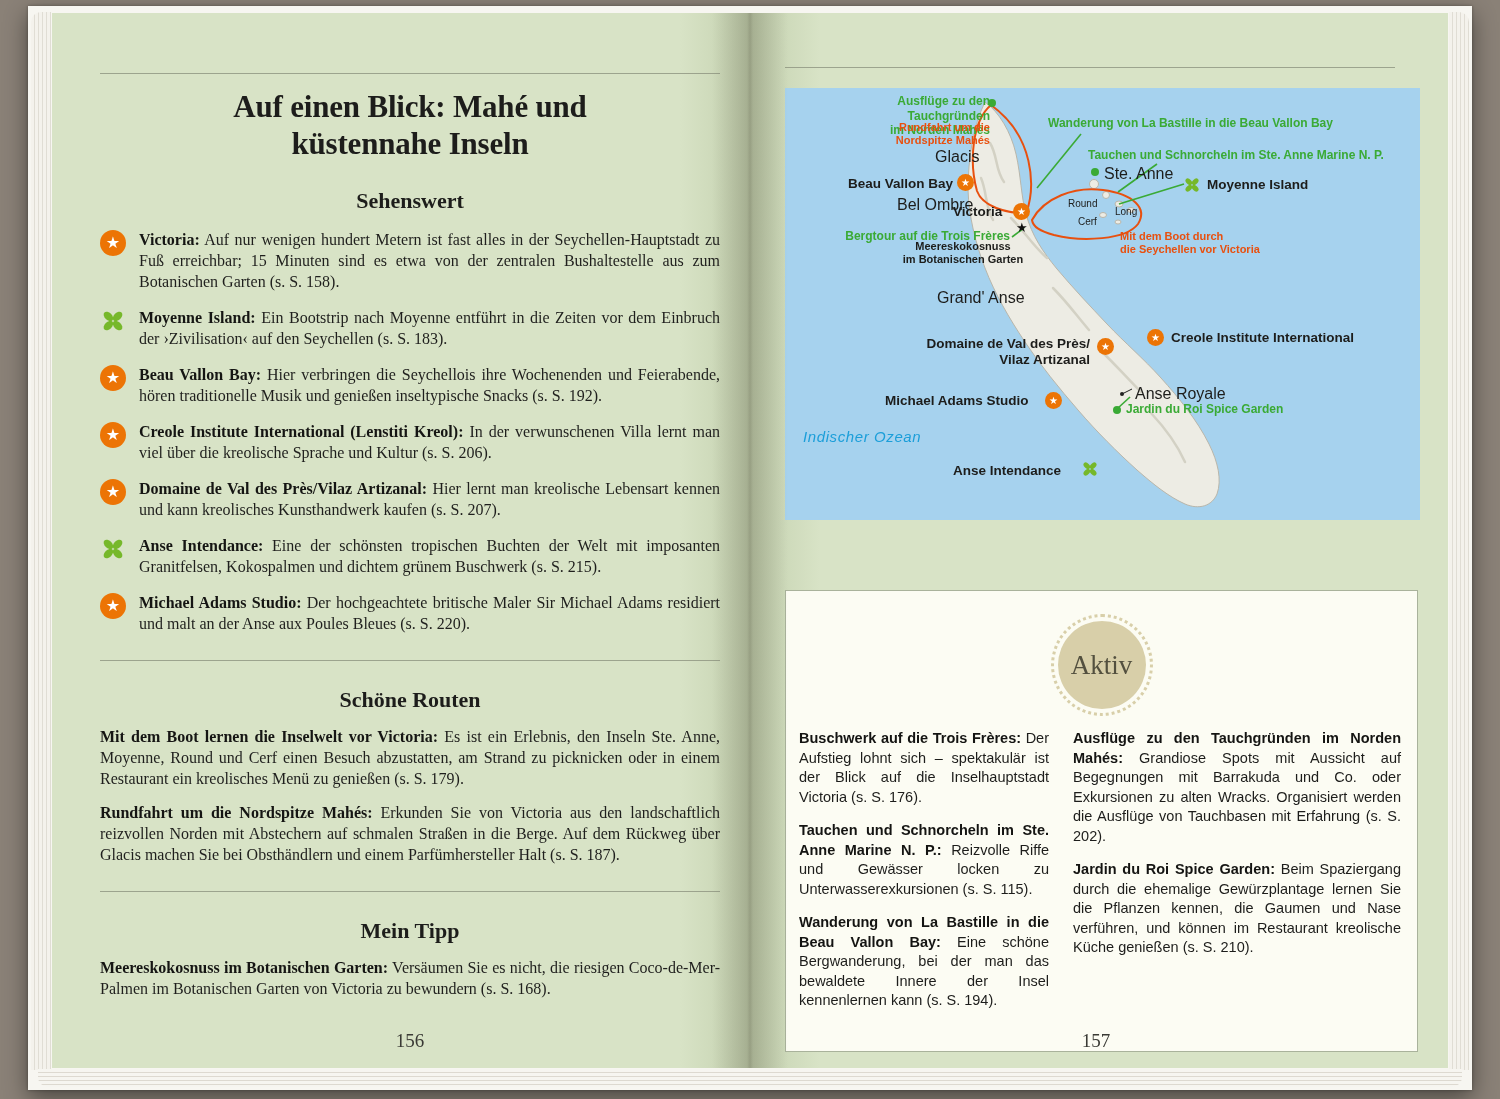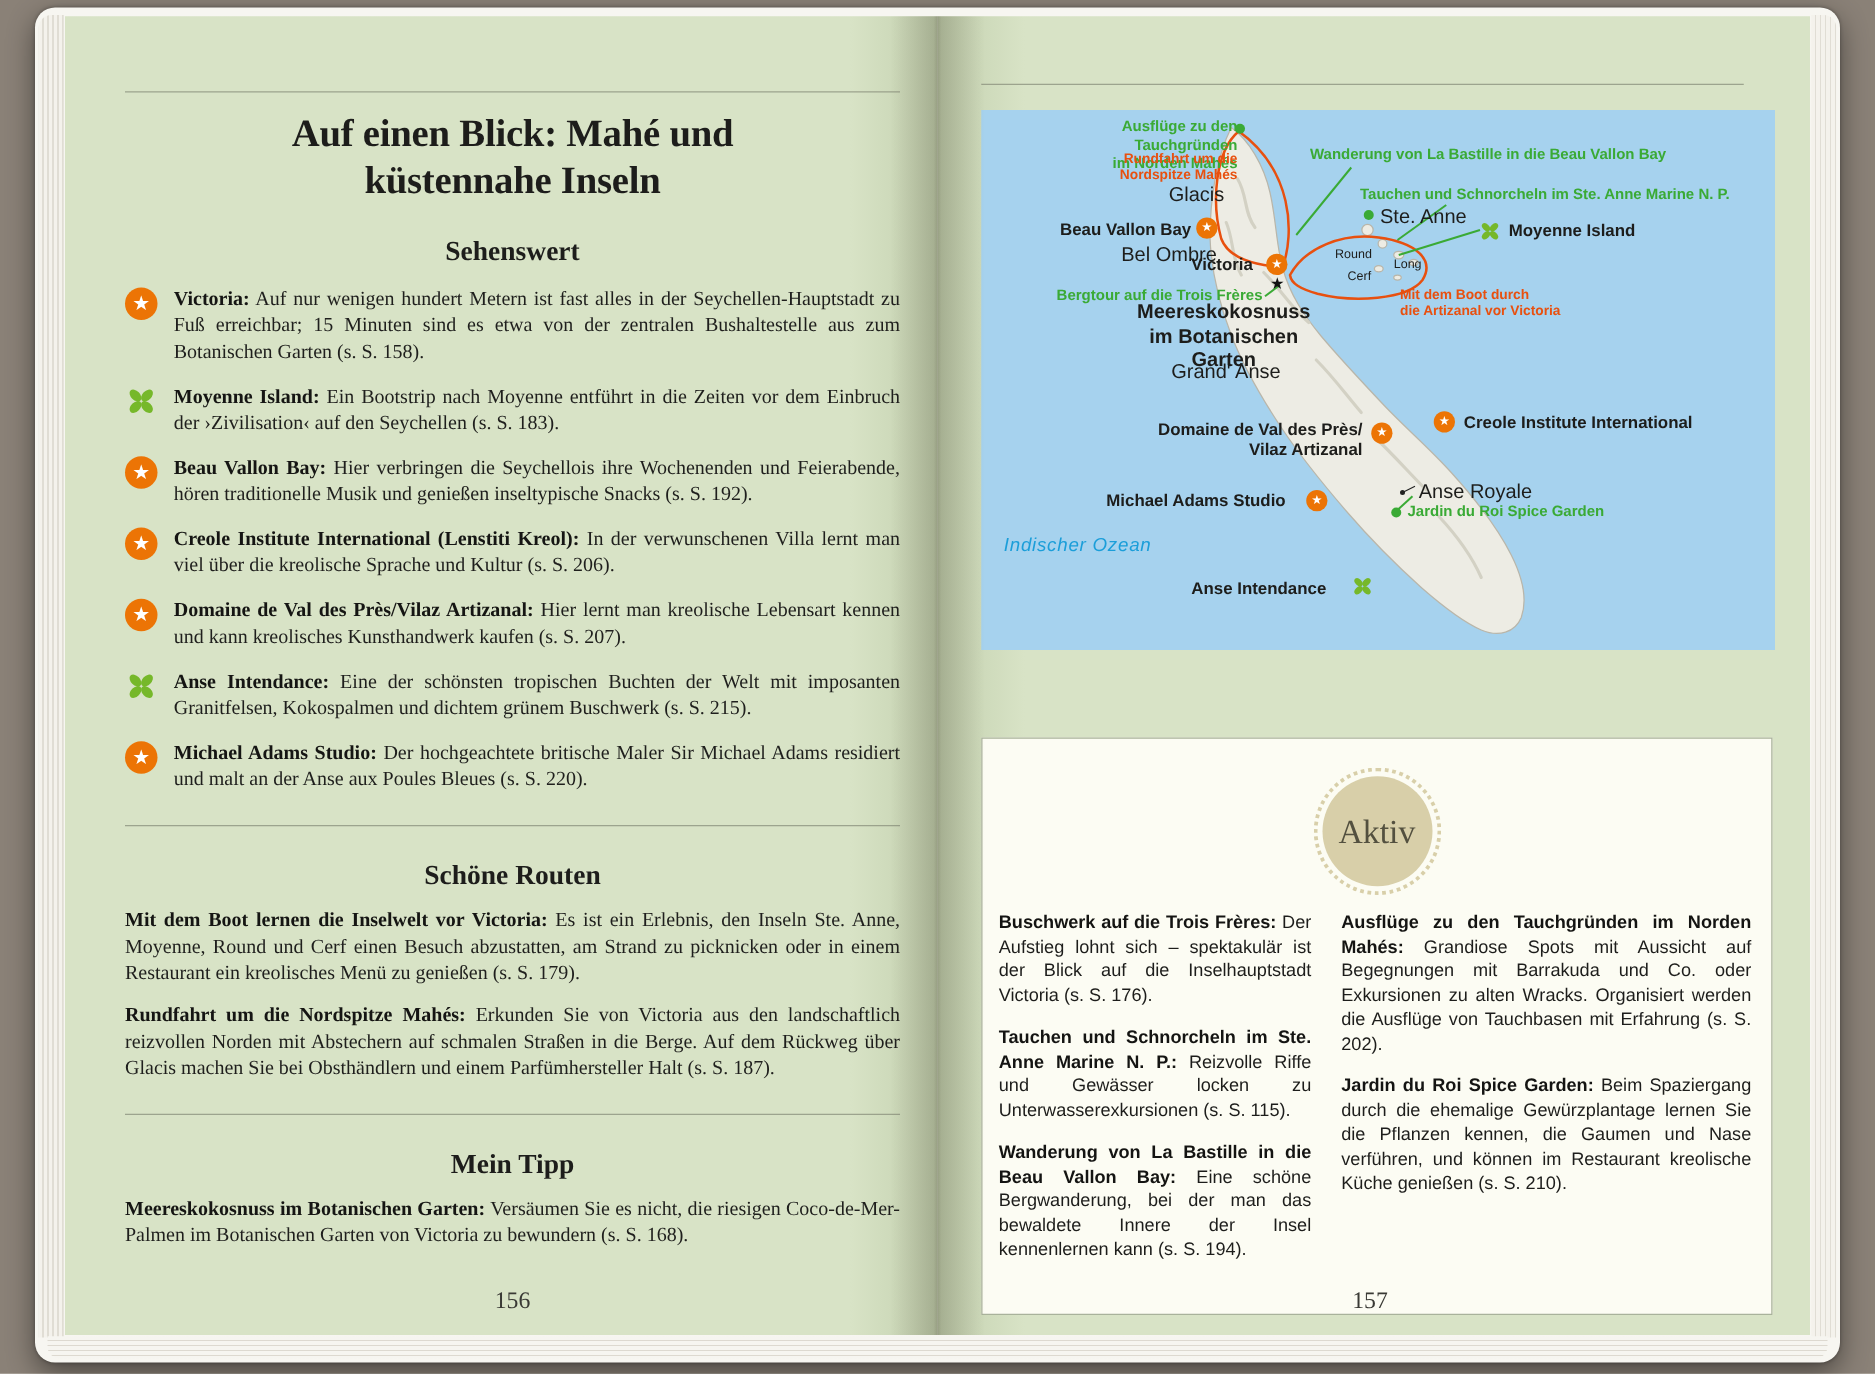--- a/index.html
+++ b/index.html
@@ -4,21 +4,21 @@
 <style>
   html,body{margin:0;padding:0;}
   body{
     width:1500px;height:1099px;overflow:hidden;
     background:#8a8177;
     font-family:"Liberation Serif",serif;
     color:#1f1f1d;
   }
   .book{
     position:absolute;left:28px;top:6px;width:1444px;height:1084px;
-    background:#f7f6f1;border-radius:16px;
+    background:#f7f6f1;border-radius:0;
     box-shadow:0 8px 22px rgba(0,0,0,.45), 0 0 3px rgba(0,0,0,.3);
   }
   .edge-bottom{
     position:absolute;left:10px;right:10px;bottom:3px;height:18px;border-radius:0 0 10px 10px;
     background:repeating-linear-gradient(180deg,#f6f5f0 0 3px,#ddd9d0 3px 4px);
   }
   .edge-left,.edge-right{
     position:absolute;top:6px;bottom:20px;width:20px;
     background:repeating-linear-gradient(90deg,#f4f2ec 0 3px,#e0ddd4 3px 4px);
   }
@@ -268,28 +268,28 @@
                   <ellipse cx="12" cy="6" rx="3.4" ry="5.2" transform="rotate(135 12 12)"></ellipse>
                   <ellipse cx="12" cy="6" rx="3.4" ry="5.2" transform="rotate(225 12 12)"></ellipse>
                   <ellipse cx="12" cy="6" rx="3.4" ry="5.2" transform="rotate(315 12 12)"></ellipse>
                 </g>
               </svg>
             </span>
           <div class="mlabel ml-big" style="left:422px;top:89px;">Moyenne Island</div>
 
           <div class="mlabel ml-green" style="left:60px;top:141px;width:165px;text-align:right;">Bergtour auf die Trois Frères</div>
 
-          <div class="mlabel wrap" style="left:124px;top:152px;width:140px;text-align:center;font-size:16px;font-weight:bold;">
+          <div class="mlabel wrap" style="left:108px;top:152px;width:140px;text-align:center;font-size:11px;font-weight:bold;">
             <span class="ln">Meereskokosnuss</span>
               <span class="ln">im Botanischen Garten</span>
           </div>
 
           <div class="mlabel ml-orange wrap" style="left:335px;top:142px;width:160px;">
             <span class="ln">Mit dem Boot durch</span>
-              <span class="ln">die Artizanal vor Victoria</span>
+              <span class="ln">die Seychellen vor Victoria</span>
           </div>
 
           <div class="mlabel ml-small" style="left:152px;top:200px;">Grand' Anse</div>
 
           <span class="map-star" style="left:362px;top:241px;"></span>
           <div class="mlabel ml-big" style="left:386px;top:242px;">Creole Institute International</div>
 
           <div class="mlabel ml-big wrap" style="left:120px;top:248px;width:185px;text-align:right;">
             <span class="ln">Domaine de Val des Près/</span>
               <span class="ln">Vilaz Artizanal</span>

